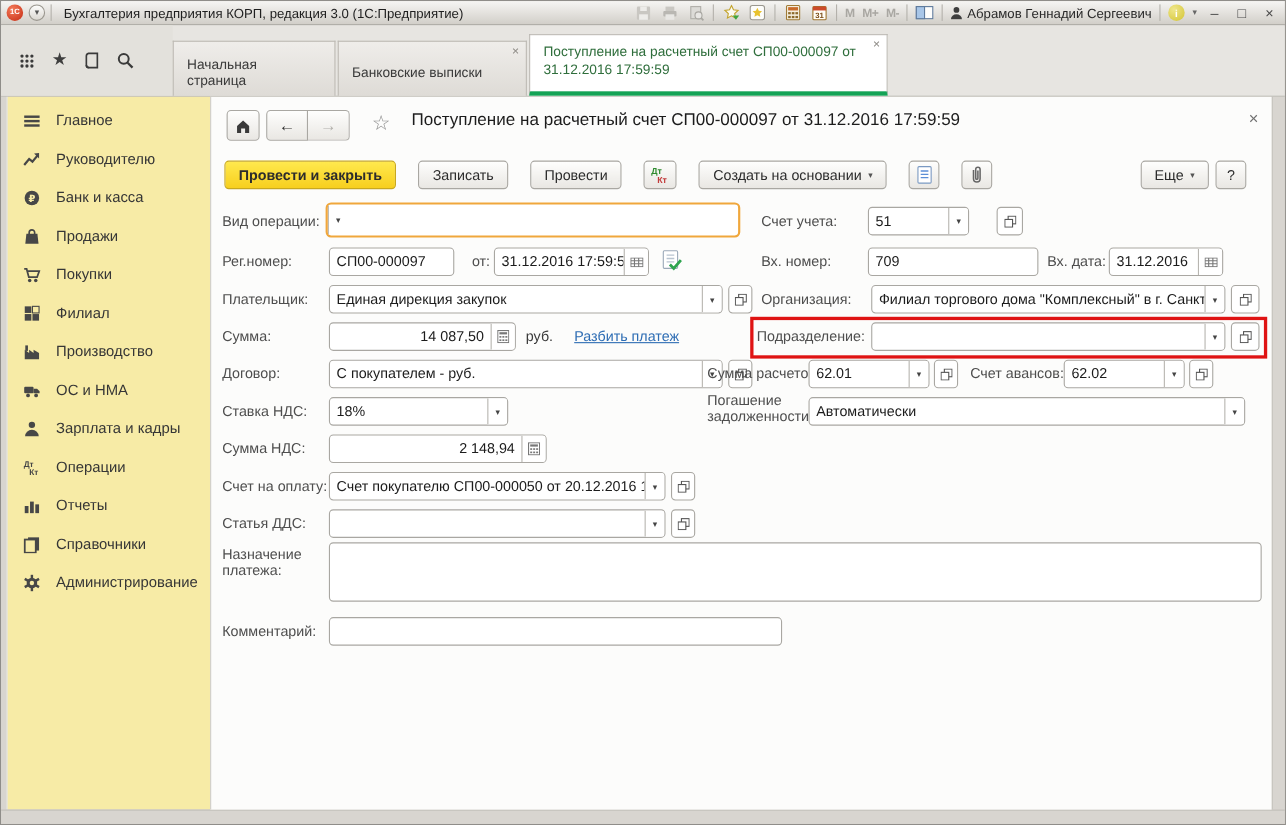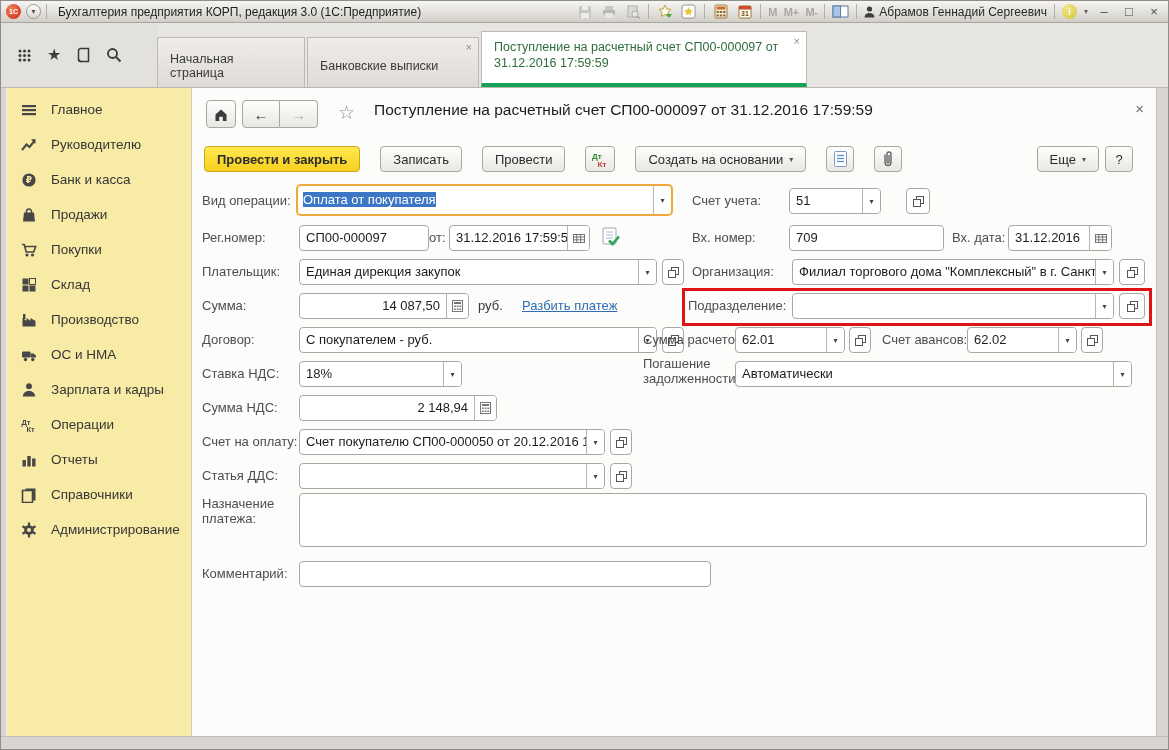--- a/index.html
+++ b/index.html
@@ -274,21 +274,21 @@
         </div>
       <div class="side-item">
           <span class="ic">
             <svg width="16" height="16" viewBox="0 0 16 16" fill="#474747">
               <rect x="1.5" y="8.5" width="6" height="6"></rect>
               <rect x="8.5" y="8.5" width="6" height="6"></rect>
               <rect x="1.5" y="1.5" width="6" height="6"></rect>
               <rect x="8.5" y="1.5" width="6" height="6" fill="none" stroke="#474747"></rect>
             </svg>
           </span>
-          <span class="lab">Склад</span>
+          <span class="lab">Филиал</span>
         </div>
       <div class="side-item">
           <span class="ic">
             <svg width="16" height="16" viewBox="0 0 16 16" fill="#474747">
               <path d="M1.5 14.5 V6 l4 2.8 V6 l4 2.8 V6 l5 3 v5.5 z"></path>
               <rect x="2" y="2" width="2.4" height="5"></rect>
             </svg>
           </span>
           <span class="lab">Производство</span>
         </div>
@@ -406,37 +406,36 @@
       <div class="toolbar-right">
         <button class="btn">
             <span>Еще</span>
             <span class="caret">▾</span>
           </button>
         <button class="btn iconb">?</button>
       </div>
 
       <div class="lbl" style="left:10px; top:100px;">Вид операции:</div>
       <div class="focus-wrap" style="left:104px; top:96px; width:377px; height:32px;">
-        <div class="txt"><span class="sel">Оплата от покупателя</span></div>
         <div class="seg">▾</div>
       </div>
       <div class="lbl" style="left:500px; top:100px;">Счет учета:</div>
       <div class="fld" style="left:597px; top:100px; width:92px;">
         <div class="txt">51</div>
         <div class="seg">▾</div>
       </div>
       <div class="btn-open" style="left:714px; top:100px; width:24px;">
           <svg width="11" height="11" viewBox="0 0 11 11">
             <rect x="3.5" y="0.5" width="7" height="7" fill="none" stroke="#555"></rect>
             <rect x="0.5" y="3.5" width="7" height="7" fill="#fff" stroke="#555"></rect>
           </svg>
         </div>
 
       <div class="lbl" style="left:10px; top:137px;">Рег.номер:</div>
-      <div class="fld" style="left:107px; top:137px; width:130px;">
+      <div class="fld" style="left:107px; top:137px; width:114px;">
           <div class="txt">СП00-000097</div>
         </div>
       <div class="lbl" style="left:237px; top:137px;">от:</div>
       <div class="fld" style="left:257px; top:137px; width:141px;">
         <div class="txt">31.12.2016 17:59:59</div>
         <div class="seg wide">
             <svg width="12" height="9" viewBox="0 0 12 9">
               <rect x="0.5" y="0.5" width="11" height="8" fill="#fff" stroke="#777"></rect>
               <line x1="0.5" y1="3" x2="11.5" y2="3" stroke="#777"></line>
               <line x1="0.5" y1="5.8" x2="11.5" y2="5.8" stroke="#777"></line>

